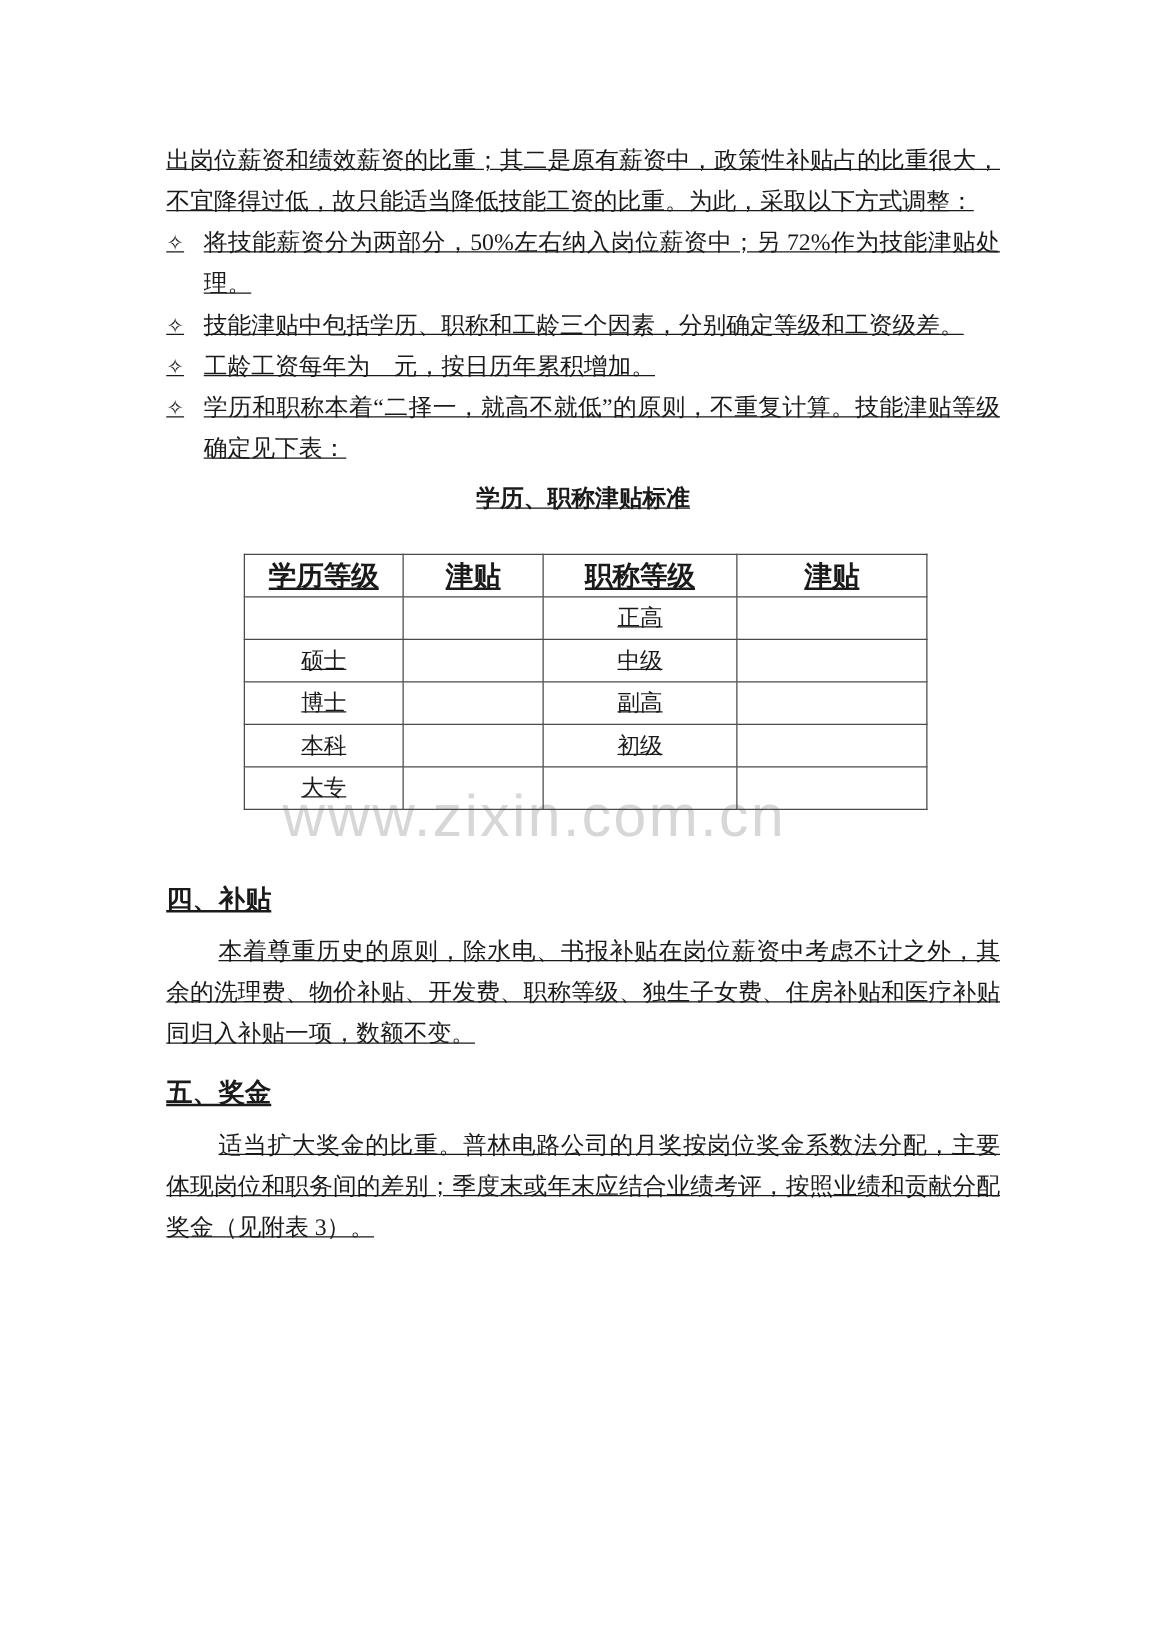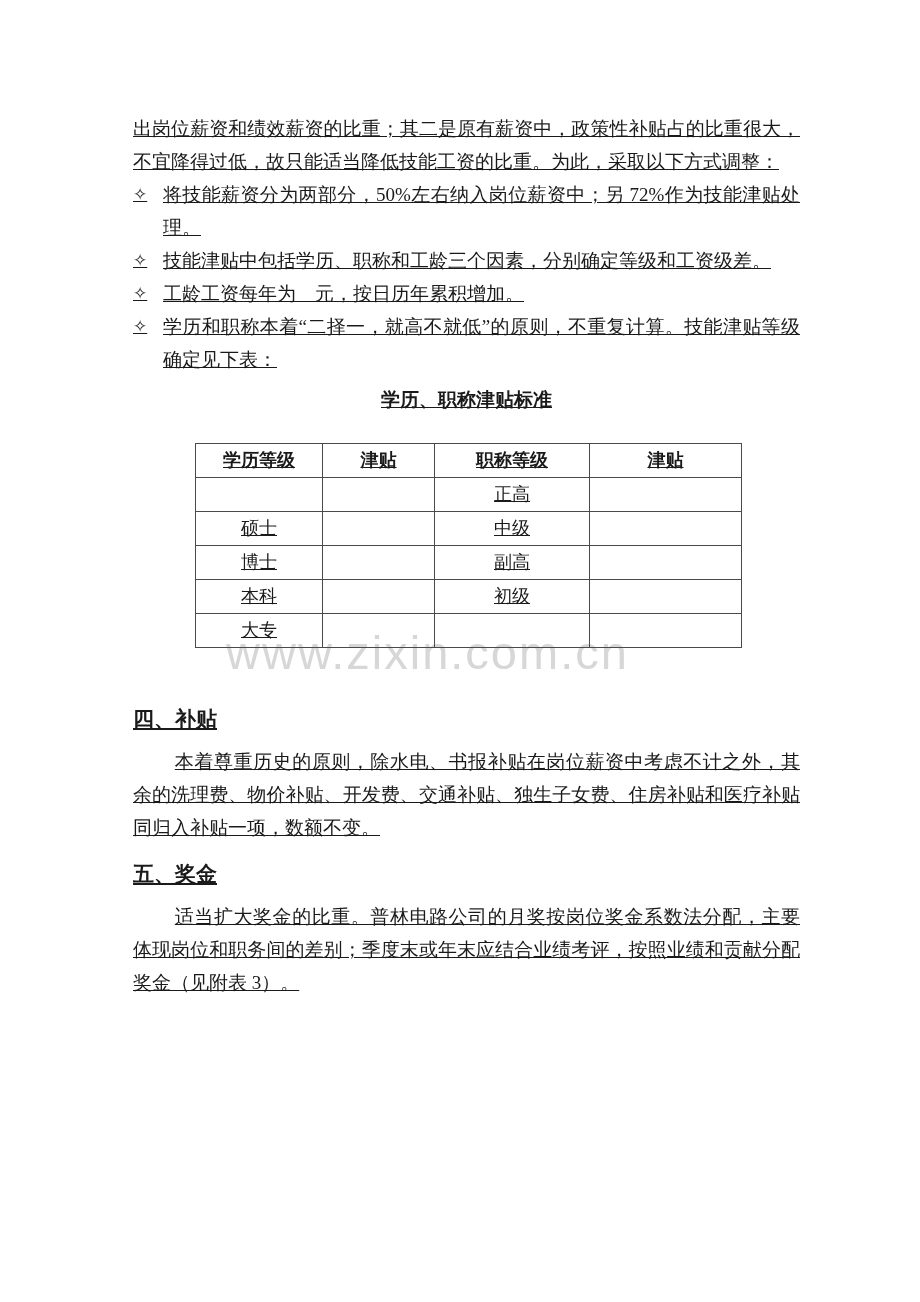--- a/index.html
+++ b/index.html
@@ -56,21 +56,21 @@
     vertical-align:middle;
     padding:0;
     overflow:hidden;
     white-space:nowrap;
   }
   table.allowance tr{height:31px;}
   table.allowance thead tr{height:30px;}
   table.allowance th{
     font-family:"Liberation Sans","DejaVu Sans",sans-serif;
     font-weight:bold;
-    font-size:18px;
+    font-size:22px;
     margin-top:19px;
   }
   .section-heading{
     font-weight:bold;
     font-size:21px;
     line-height:33px;
   }
   .heading-subsidy{margin-top:55px;}
   .heading-bonus{margin-top:14px;}
   .section-body{
@@ -166,19 +166,19 @@
         <tr>
           <td>大专</td>
           <td></td>
           <td></td>
           <td></td>
         </tr>
       </tbody>
     </table>
 
     <div class="section-heading heading-subsidy">四、补贴</div>
-    <div class="section-body">本着尊重历史的原则，除水电、书报补贴在岗位薪资中考虑不计之外，其余的洗理费、物价补贴、开发费、交通补贴、独生子女费、住房补贴和医疗补贴同归入补贴一项，数额不变。</div>
+    <div class="section-body">本着尊重历史的原则，除水电、书报补贴在岗位薪资中考虑不计之外，其余的洗理费、物价补贴、开发费、职称等级、独生子女费、住房补贴和医疗补贴同归入补贴一项，数额不变。</div>
 
     <div class="section-heading heading-bonus">五、奖金</div>
     <div class="section-body">适当扩大奖金的比重。普林电路公司的月奖按岗位奖金系数法分配，主要体现岗位和职务间的差别；季度末或年末应结合业绩考评，按照业绩和贡献分配奖金（见附表 3）。</div>
 
   </div>
 </div>
 
 </body></html>

